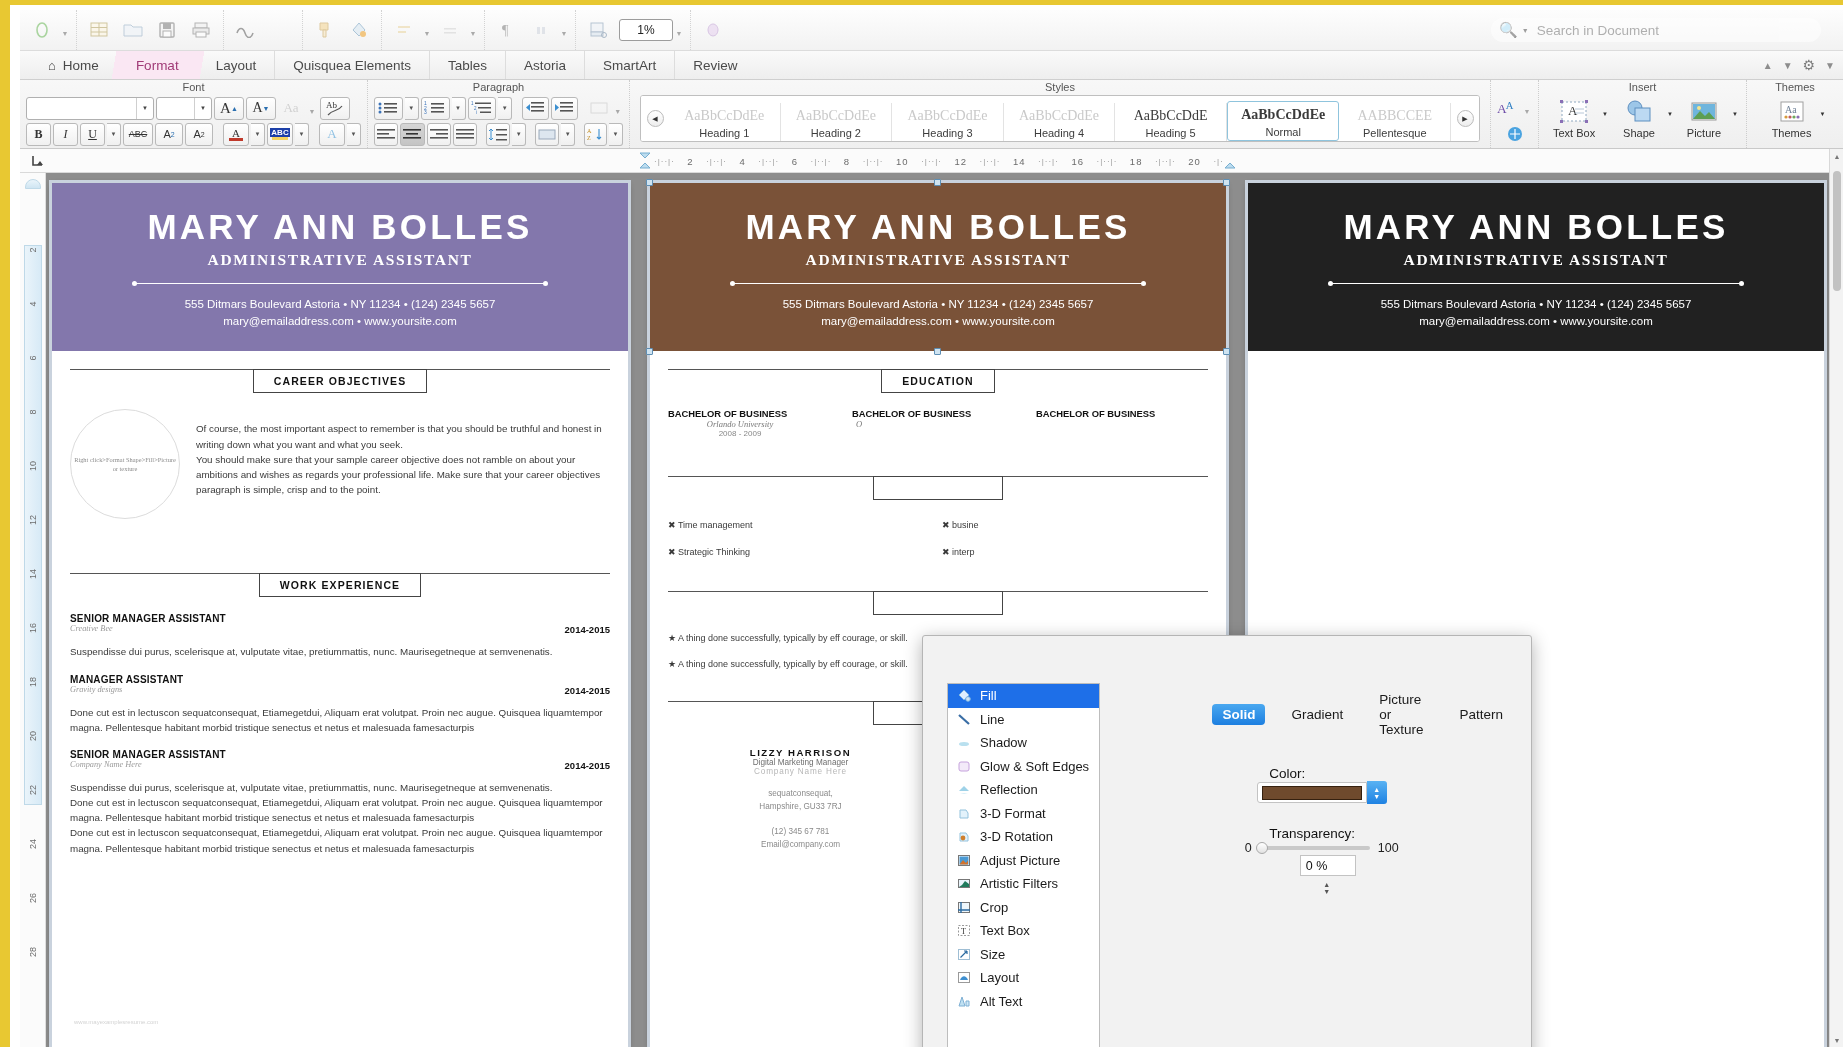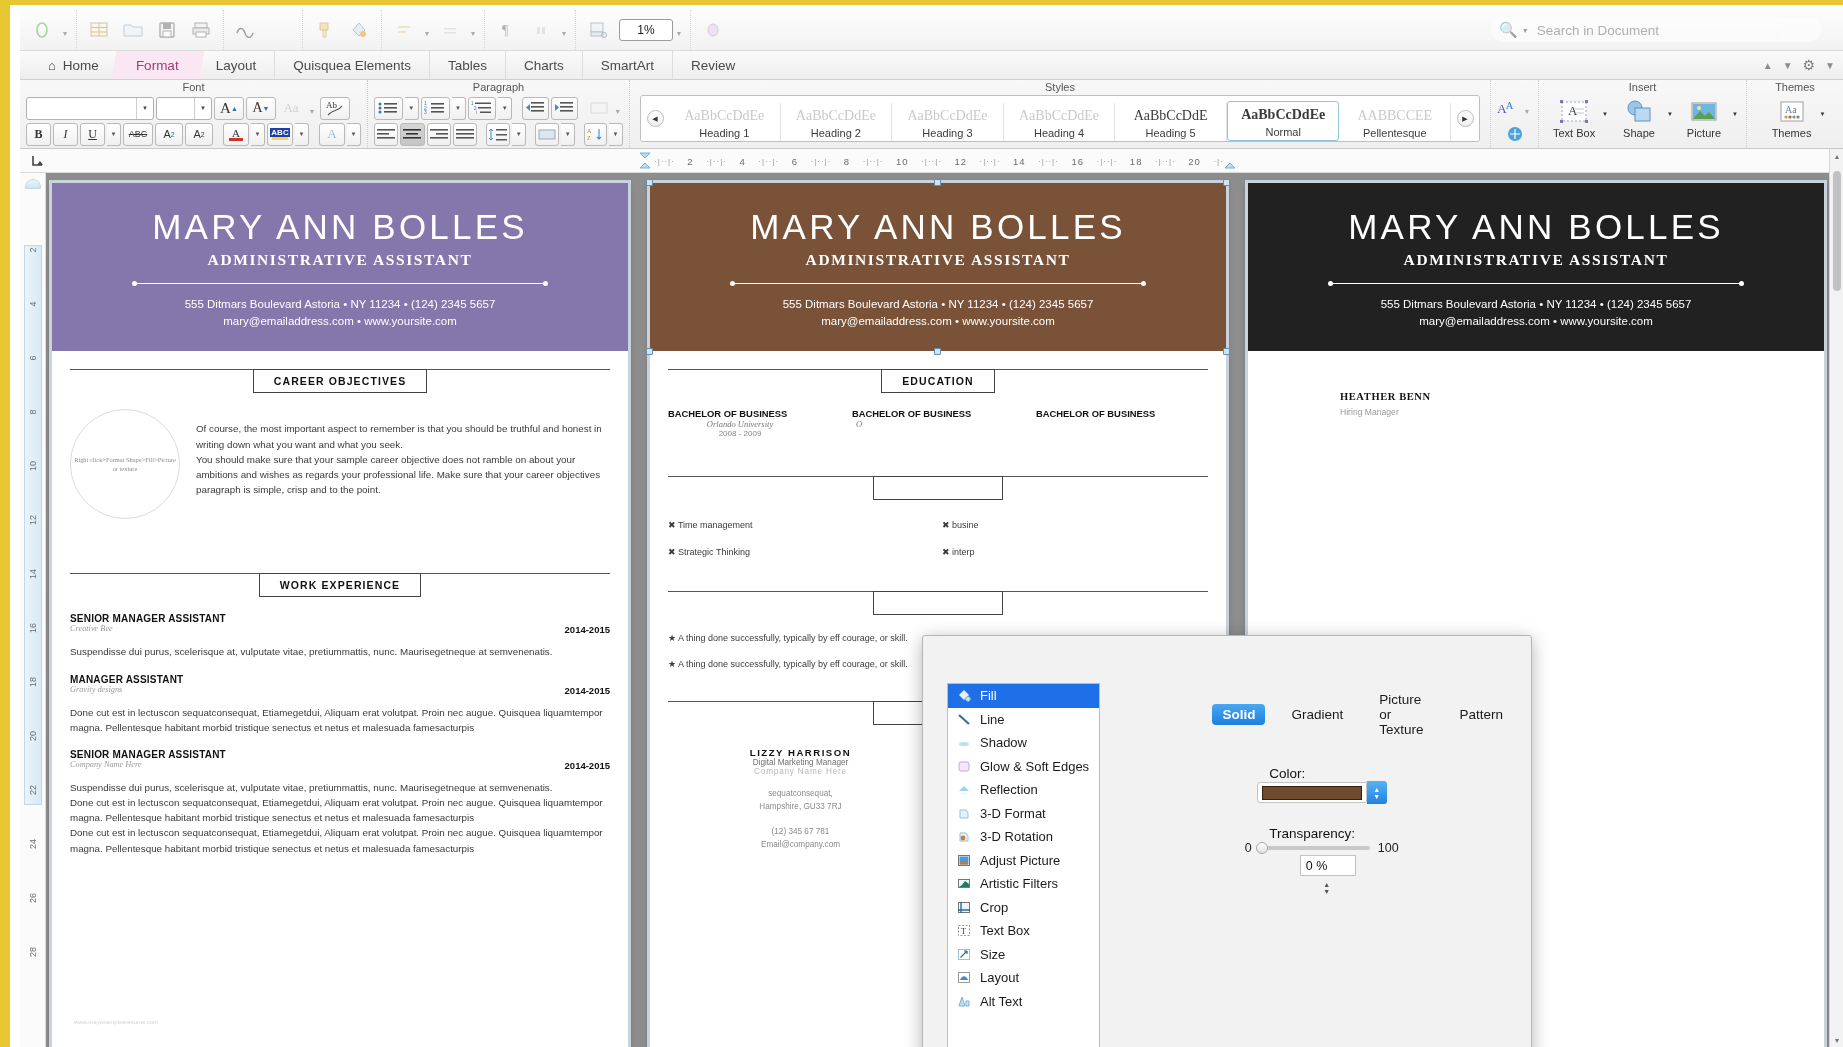--- a/index.html
+++ b/index.html
@@ -154,21 +154,21 @@
     background:#8d8d8d;
     overflow:hidden;
   }
   .page { position:absolute; top:10px; bottom:0; background:#ffffff;
           box-shadow:0 0 0 3px #c9d2dd, 0 2px 6px rgba(0,0,0,.45); }
   #page1 { left:6px;  width:576px; }
   #page2 { left:604px; width:576px; }
   #page3 { left:1202px; width:576px; }
 
   .banner { color:#fff; text-align:center; padding:26px 10px 22px; position:relative;}
-  .banner .nm { font-size:35px; font-weight:normal; letter-spacing:3.2px;
+  .banner .nm { font-size:35px; font-weight:bold; letter-spacing:3.2px;
                 font-family:"Liberation Sans",sans-serif; line-height:1; }
   .banner .ttl { font-size:15.5px; letter-spacing:1.6px; margin-top:7px;
                  font-family:"Liberation Serif",serif; font-weight:bold;}
   .banner .rule { height:1px; background:#fff; margin:14px auto 12px; width:74%; position:relative;}
   .banner .rule:before,.banner .rule:after{content:"";position:absolute;top:-2px;width:5px;height:5px;
         border-radius:50%;background:#fff;}
   .banner .rule:before{left:-2px;} .banner .rule:after{right:-2px;}
   .banner .ct { font-size:11.5px; line-height:1.45; }
 
   .sel-handle { position:absolute; width:7px; height:7px; background:#cfe3f0;
@@ -387,21 +387,21 @@
     <div class="tab">
       <span>Layout</span>
     </div>
     <div class="tab">
       <span>Quisquea Elements</span>
     </div>
     <div class="tab">
       <span>Tables</span>
     </div>
     <div class="tab">
-      <span>Charts</span>
+      <span>Astoria</span>
     </div>
     <div class="tab">
       <span>SmartArt</span>
     </div>
     <div class="tab" style="border-right:0">
       <span>Review</span>
     </div>
     <div class="tabright">
       <span class="chev">▲</span>
       <span class="chev">▼</span>
@@ -950,24 +950,20 @@
     </div>
 
     <div class="page" id="page3">
       <div class="banner" style="background:#212121">
         <div class="nm">MARY ANN BOLLES</div>
         <div class="ttl">ADMINISTRATIVE ASSISTANT</div>
         <div class="rule"></div>
         <div class="ct">555 Ditmars Boulevard Astoria • NY 11234  •  (124) 2345 5657</div>
         <div class="ct">mary@emailaddress.com •   www.yoursite.com</div>
       </div>
-      <div style="margin:40px 0 0 92px">
-        <div style="font-size:10.5px;font-weight:bold;letter-spacing:.6px;color:#111;font-family:'Liberation Serif',serif">HEATHER BENN</div>
-        <div style="font-size:8.6px;color:#9a9a9a;margin-top:5px">Hiring Manager</div>
-      </div>
     </div>
 
     <div id="fmtShape">
       <div id="fsBody">
         <div id="fsSidebar">
           <div class="fs-item active">
             <span class="fs-ico">
               <svg width="14" height="13" viewBox="0 0 14 13">
                   <path d="M7 1 2 6l5 5 5-5z" fill="#dfefff" stroke="#7fb6e0"></path>
                   <circle cx="11" cy="10" r="2.3" fill="#cfe4f5" stroke="#7fb6e0"></circle>

